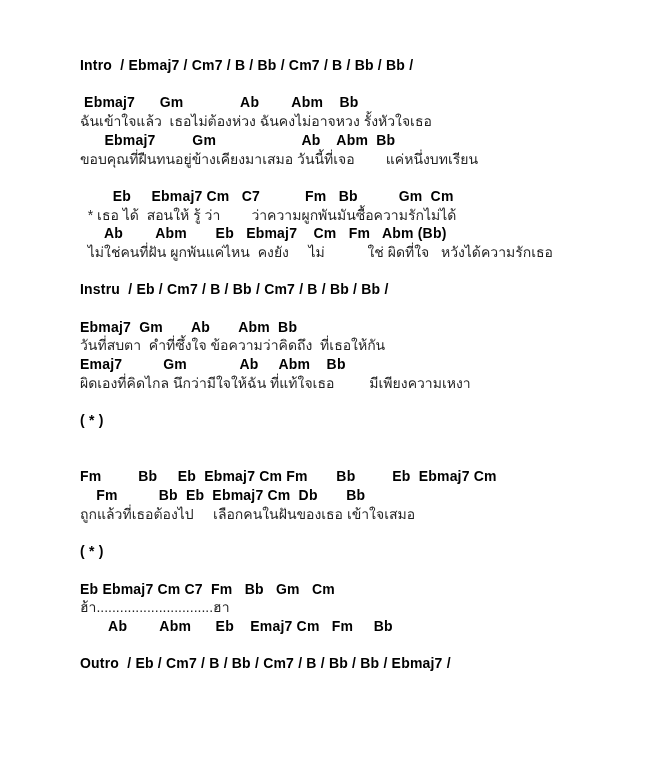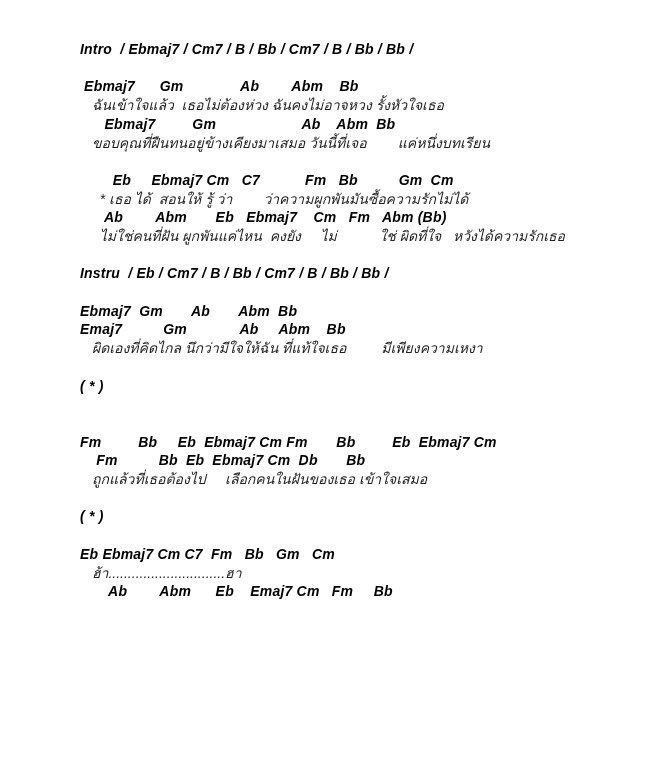--- a/index.html
+++ b/index.html
@@ -7,38 +7,36 @@
     padding: 0;
     background: #ffffff;
   }
   body {
     width: 657px;
     height: 760px;
     overflow: hidden;
     font-family: "Liberation Sans", "DejaVu Sans", sans-serif;
   }
   .sheet {
-    padding: 40px 10px 0 80px;
-    font-style: italic;
+    padding: 56px 10px 0 80px;
   }
   .line {
     white-space: pre;
     font-size: 14px;
     line-height: 18.7px;
     min-height: 18.7px;
     color: #1a1a1a;
   }
   .chord, .section {
     font-weight: 700;
     color: #000000;
     letter-spacing: 0.2px;
   }
   .lyric {
     color: #1f1f1f;
-    margin-left: 12px;
   }
   .blank {
     
   }
 </style>
 </head>
 <body>
 
 <main class="sheet">
   <div class="line section">Intro  / Ebmaj7 / Cm7 / B / Bb / Cm7 / B / Bb / Bb /</div>
@@ -49,29 +47,31 @@
   <div class="line lyric">ขอบคุณที่ฝืนทนอยู่ข้างเคียงมาเสมอ วันนี้ที่เจอ        แค่หนึ่งบทเรียน</div>
   <div class="line blank"></div>
   <div class="line chord">        Eb     Ebmaj7 Cm   C7           Fm   Bb          Gm  Cm</div>
   <div class="line lyric">  * เธอ ได้  สอนให้ รู้ ว่า        ว่าความผูกพันมันซื้อความรักไม่ได้</div>
   <div class="line chord">      Ab        Abm       Eb   Ebmaj7    Cm   Fm   Abm (Bb)</div>
   <div class="line lyric">  ไม่ใช่คนที่ฝัน ผูกพันแค่ไหน  คงยัง     ไม่           ใช่ ผิดที่ใจ   หวังได้ความรักเธอ</div>
   <div class="line blank"></div>
   <div class="line section">Instru  / Eb / Cm7 / B / Bb / Cm7 / B / Bb / Bb /</div>
   <div class="line blank"></div>
   <div class="line chord">Ebmaj7  Gm       Ab       Abm  Bb</div>
+  <div class="line lyric">วันที่สบตา  คำที่ซึ้งใจ ข้อความว่าคิดถึง  ที่เธอให้กัน</div>
   <div class="line chord">Emaj7          Gm             Ab     Abm    Bb</div>
   <div class="line lyric">ผิดเองที่คิดไกล นึกว่ามีใจให้ฉัน ที่แท้ใจเธอ         มีเพียงความเหงา</div>
   <div class="line blank"></div>
   <div class="line section">( * )</div>
   <div class="line blank"></div>
   <div class="line blank"></div>
   <div class="line chord">Fm         Bb     Eb  Ebmaj7 Cm Fm       Bb         Eb  Ebmaj7 Cm</div>
   <div class="line chord">    Fm          Bb  Eb  Ebmaj7 Cm  Db       Bb</div>
   <div class="line lyric">ถูกแล้วที่เธอต้องไป     เลือกคนในฝันของเธอ เข้าใจเสมอ</div>
   <div class="line blank"></div>
   <div class="line section">( * )</div>
   <div class="line blank"></div>
   <div class="line chord">Eb Ebmaj7 Cm C7  Fm   Bb   Gm   Cm</div>
   <div class="line lyric">ฮ้า..............................ฮา</div>
   <div class="line chord">       Ab        Abm      Eb    Emaj7 Cm   Fm     Bb</div>
   <div class="line blank"></div>
+  <div class="line section">Outro  / Eb / Cm7 / B / Bb / Cm7 / B / Bb / Bb / Ebmaj7 /</div>
 </main>
 
 </body></html>

